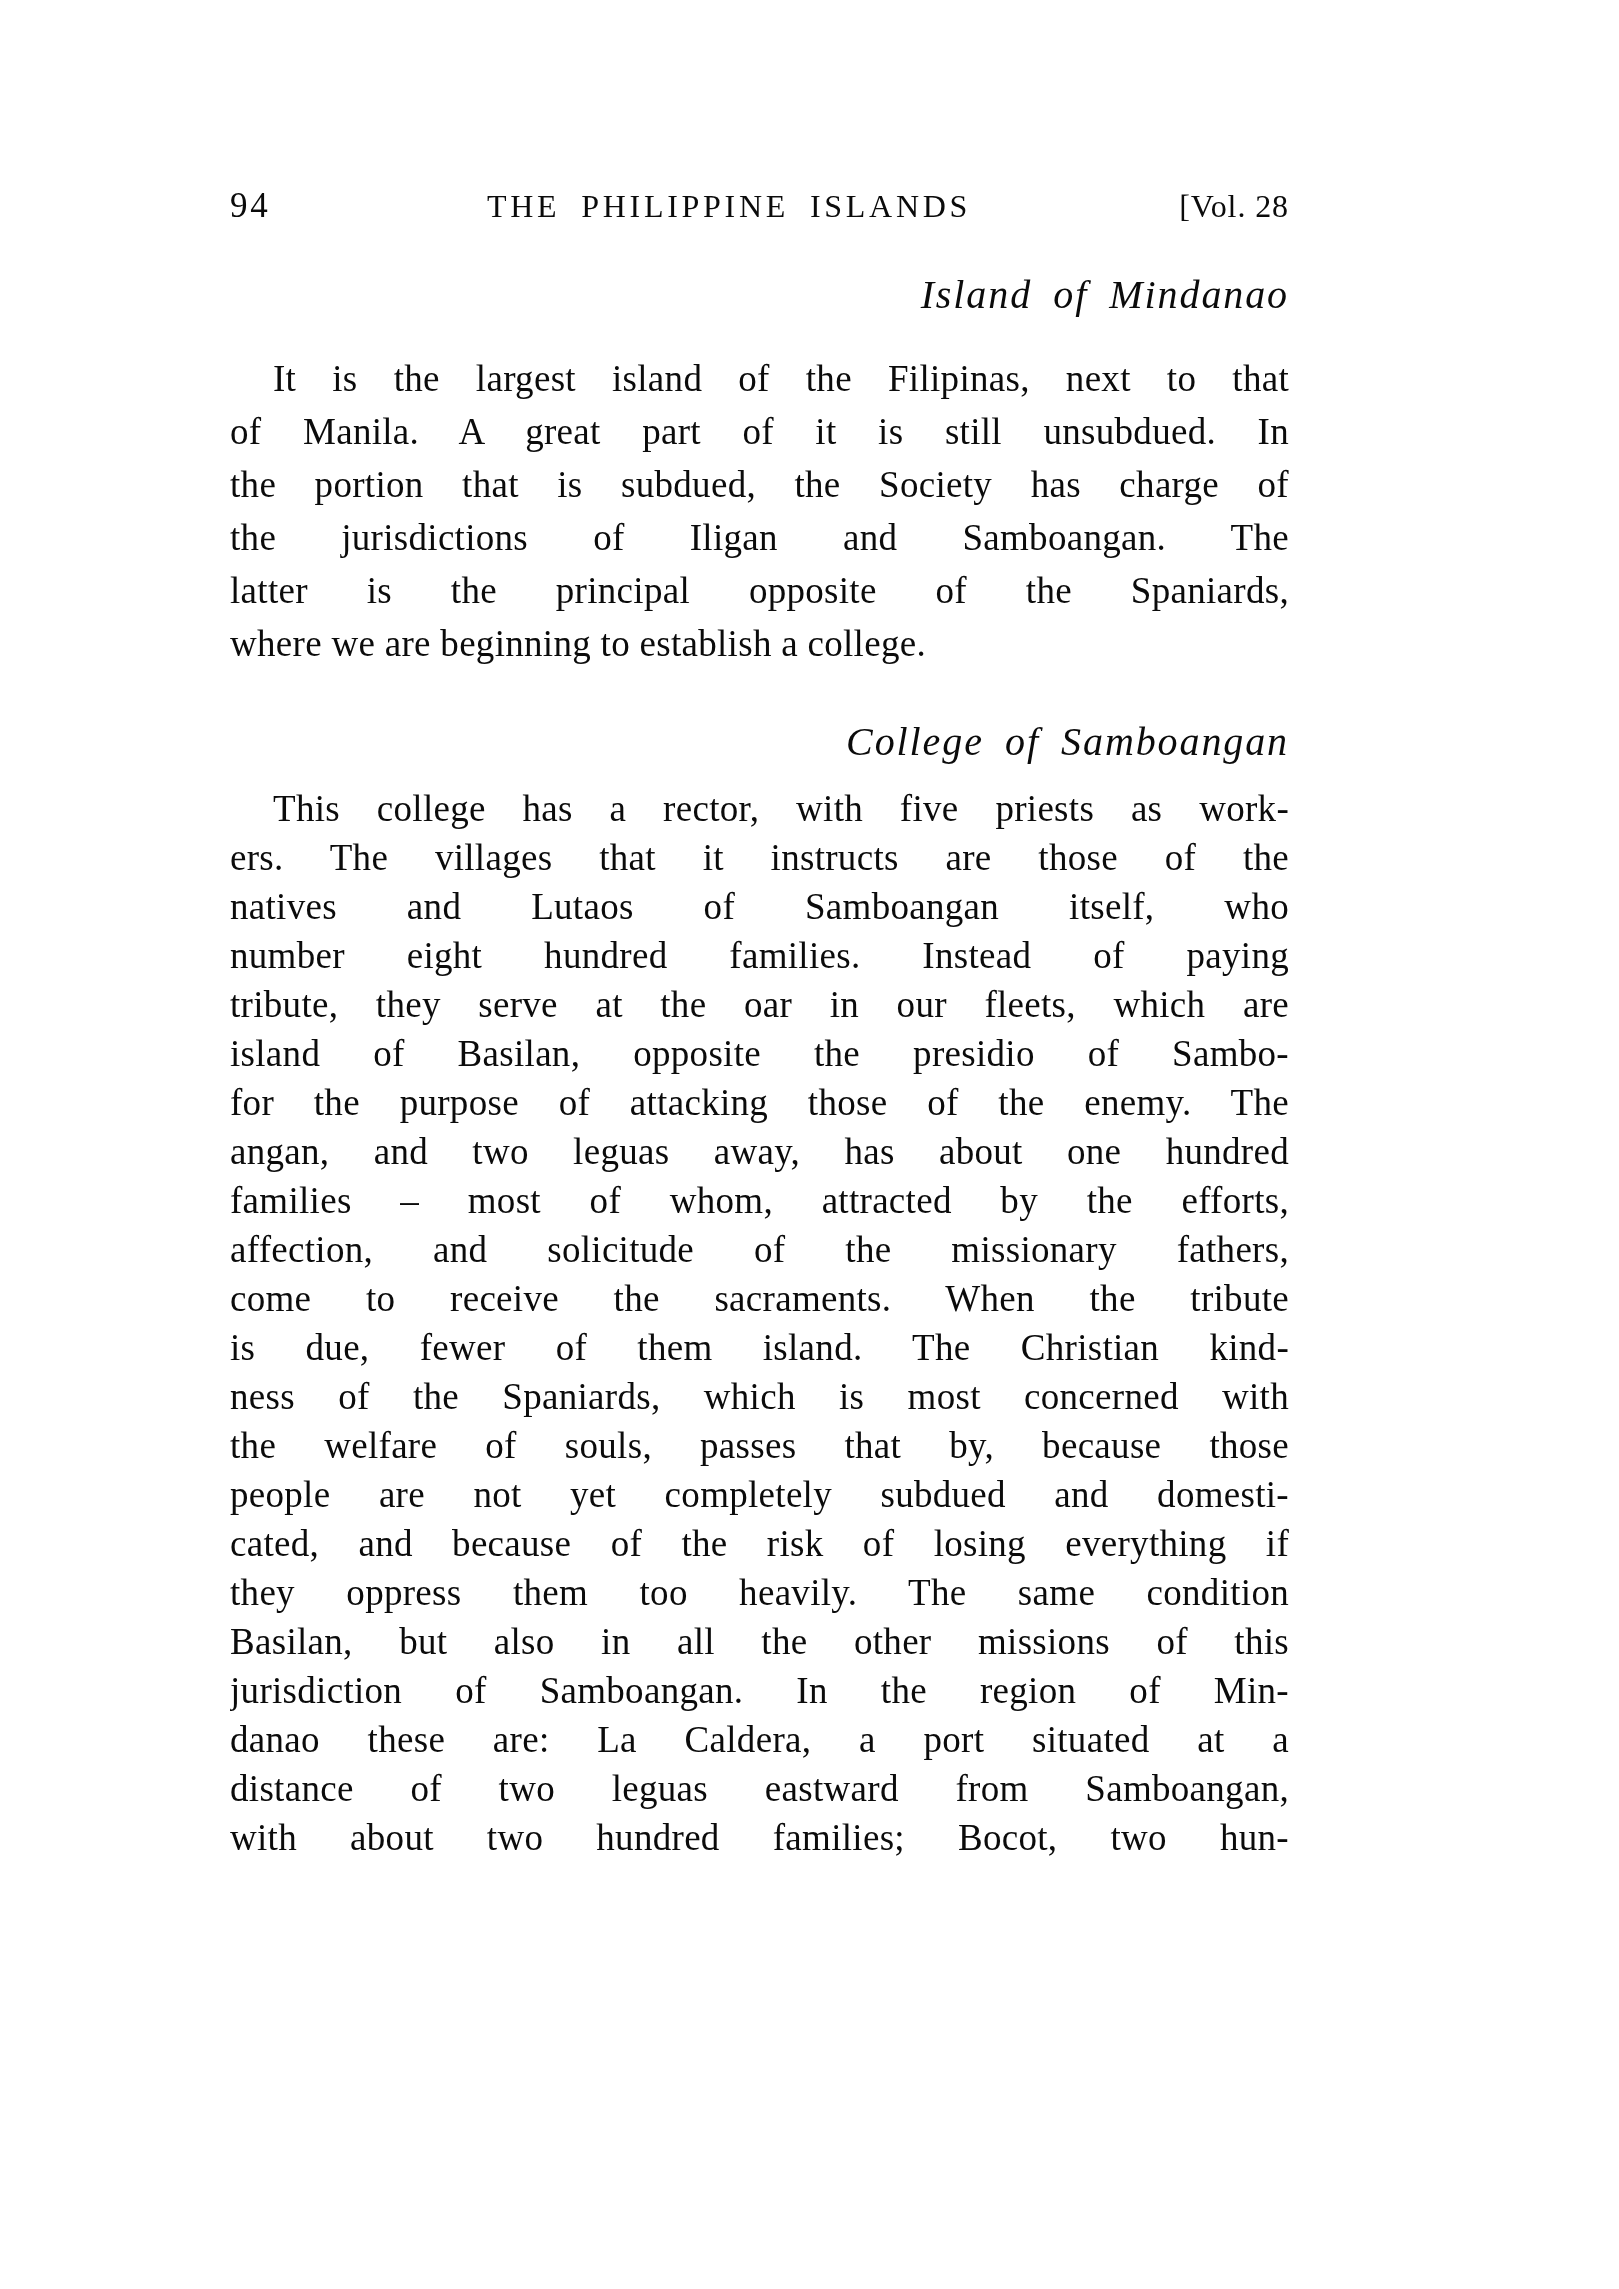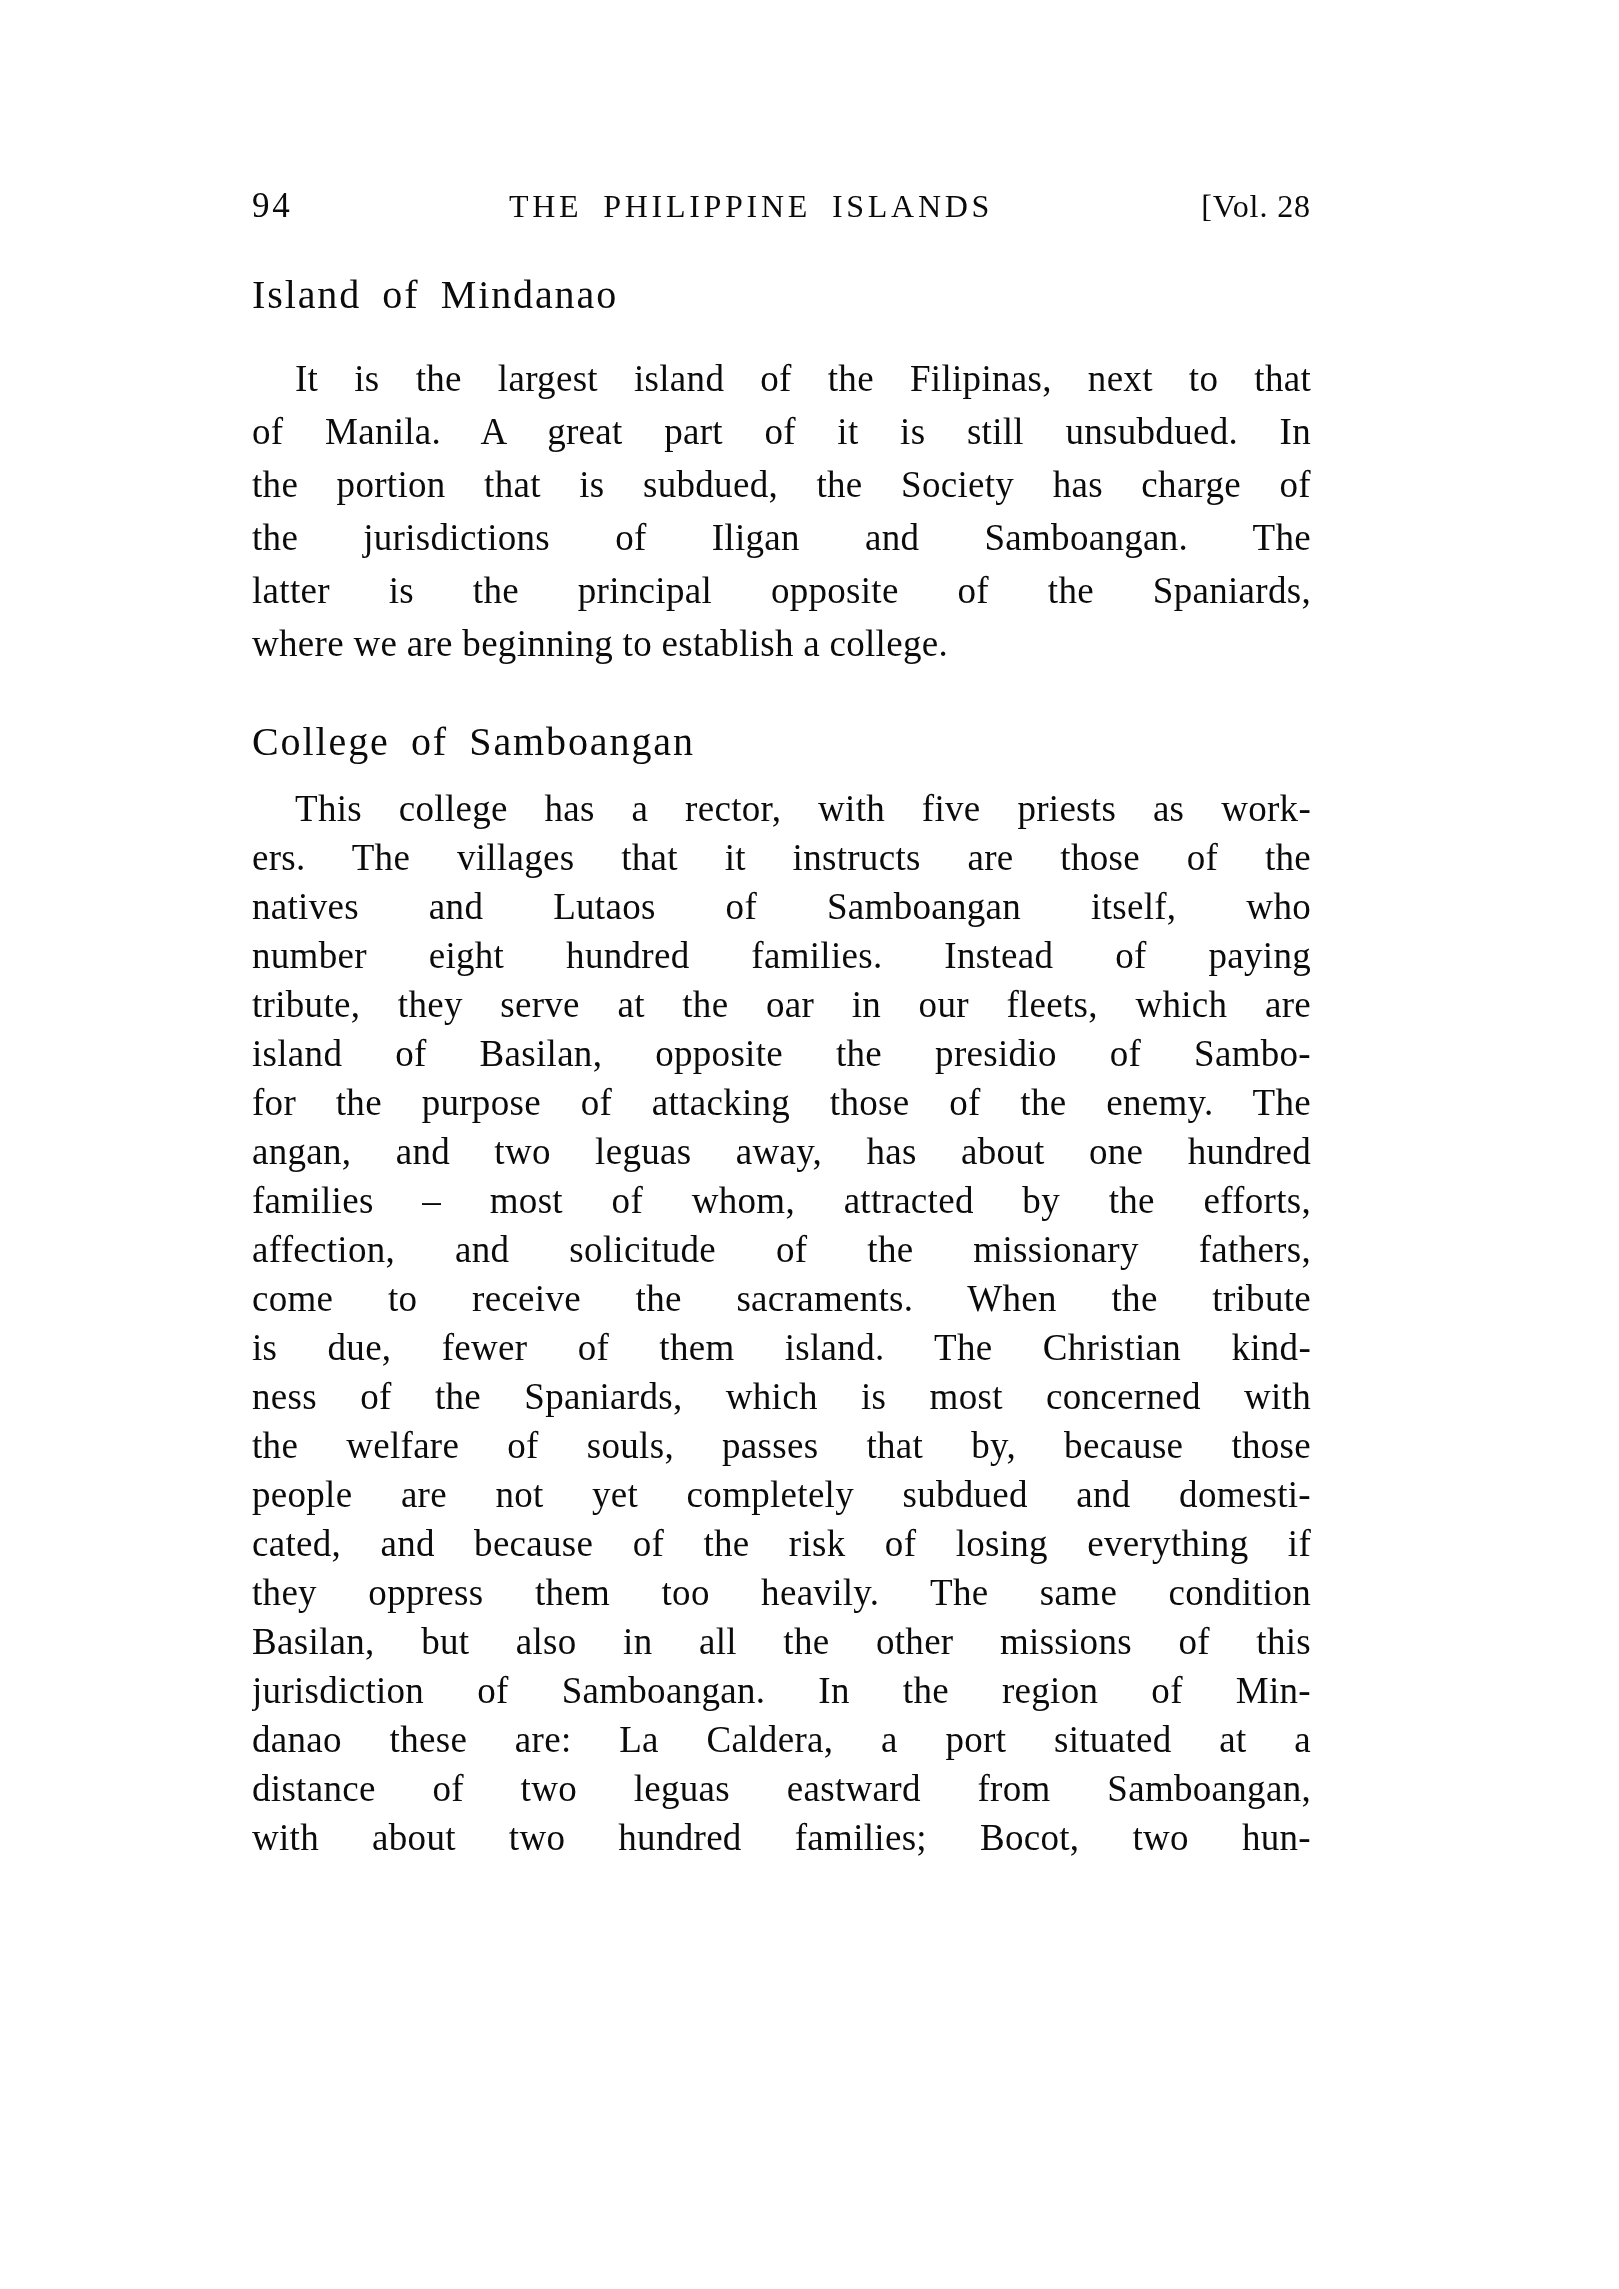--- a/index.html
+++ b/index.html
@@ -8,21 +8,21 @@
     position: relative;
     width: 1619px;
     height: 2290px;
     background: #ffffff;
     font-family: "Liberation Serif", "DejaVu Serif", serif;
     color: #0b0b0b;
     overflow: hidden;
   }
   .column {
     position: absolute;
-    left: 252px;
+    left: 230px;
     top: 0;
     width: 1059px;
   }
   .running-head {
     display: flex;
     align-items: baseline;
     padding-top: 186px;
   }
   .pg-num {
     width: 158px;
@@ -36,21 +36,22 @@
     letter-spacing: 3.7px;
     word-spacing: 9.3px;
   }
   .head-vol {
     width: 219px;
     text-align: right;
     font-size: 32px;
     letter-spacing: 0.9px;
   }
   .section-heading {
-    text-align: left;
+    text-align: right;
+    font-style: italic;
     font-size: 40px;
     letter-spacing: 1.9px;
     word-spacing: 9.3px;
   }
   .heading1 { margin-top: 45px; }
   .heading2 { margin-top: 48px; }
   .para { font-size: 37px; letter-spacing: 0.3px; }
   .para1 { margin-top: 34px; }
   .para2 { margin-top: 19px; }
   .line {

